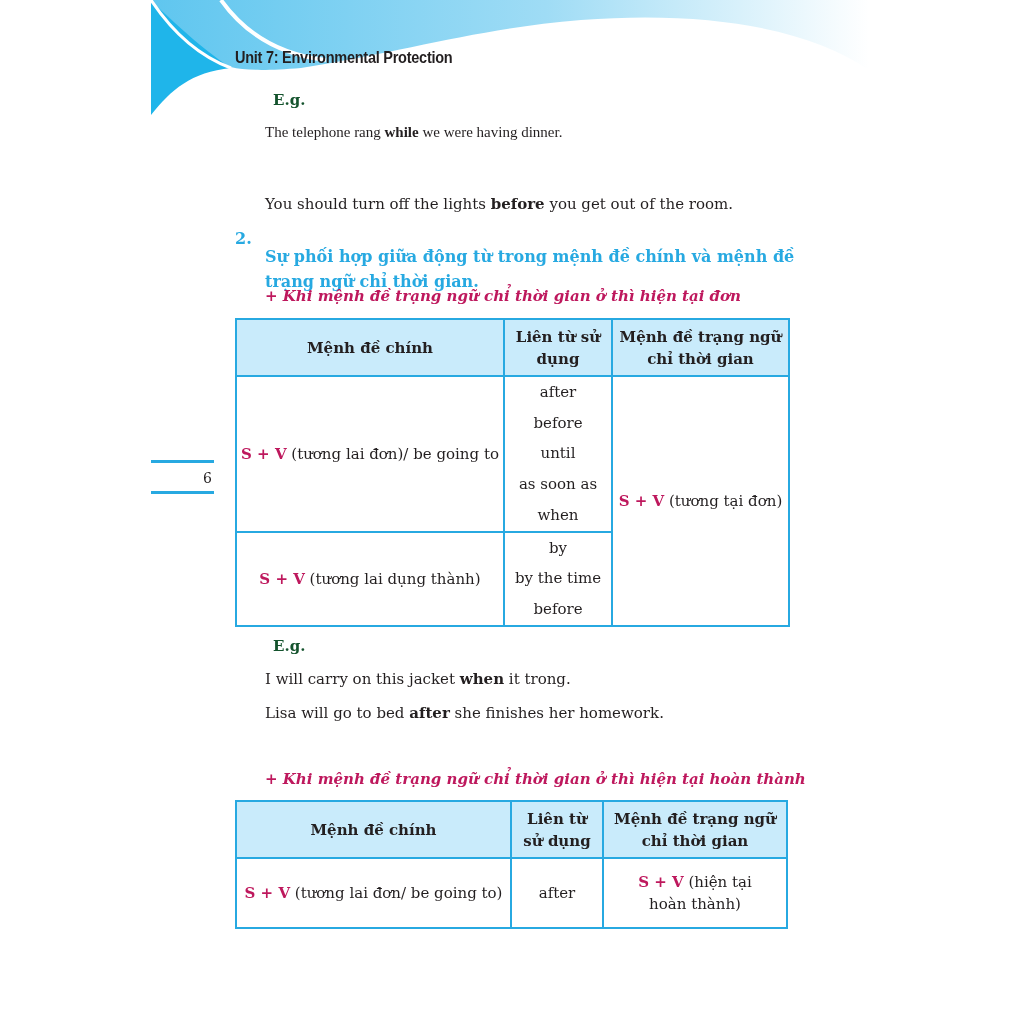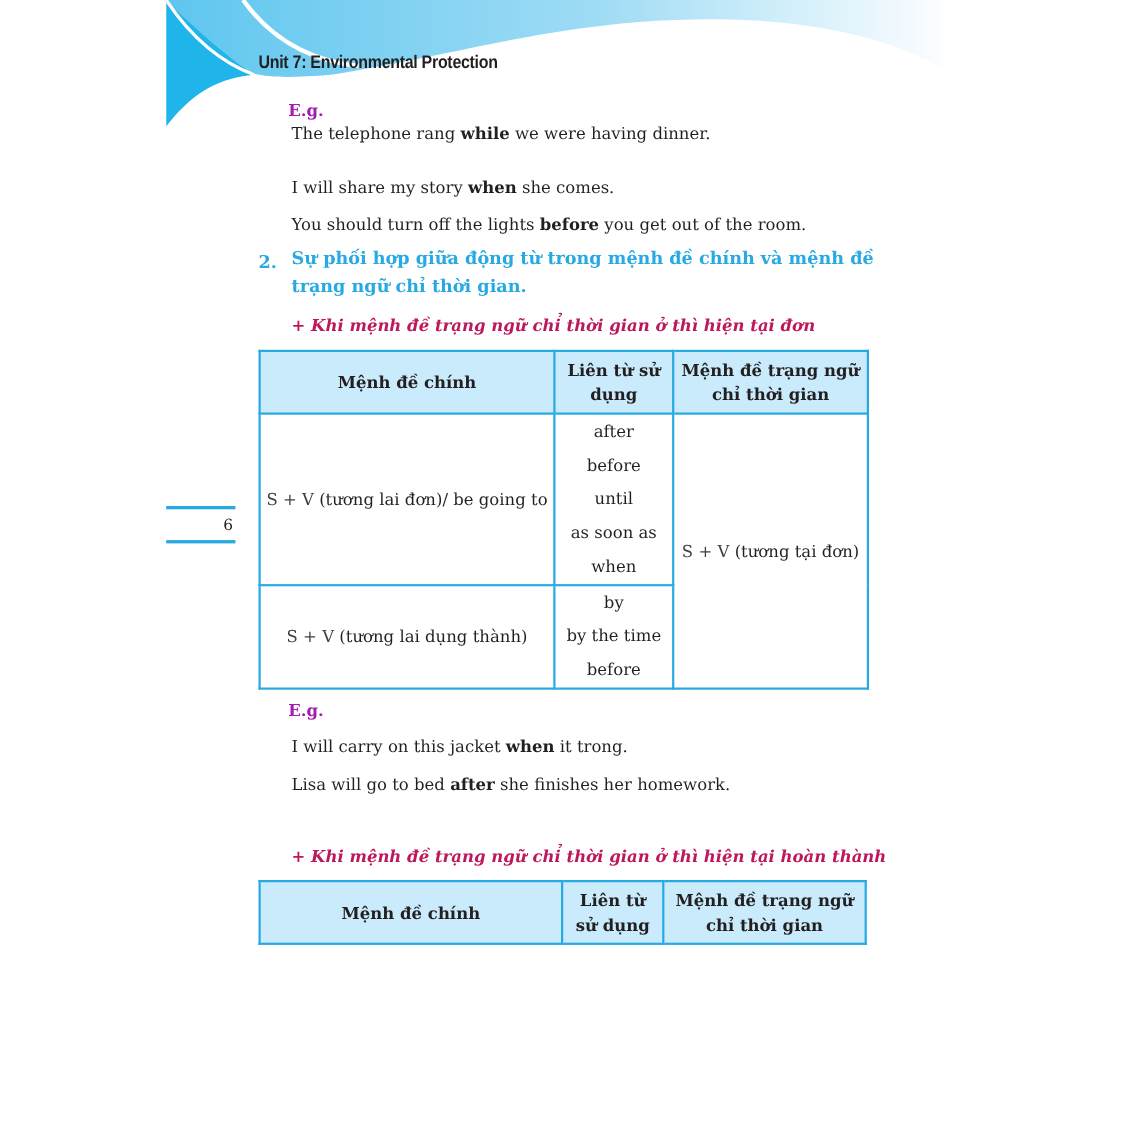--- a/index.html
+++ b/index.html
@@ -2,30 +2,30 @@
 <html><head>
 <meta charset="utf-8">
 <style>
   html, body { margin:0; padding:0; }
   body { width:1024px; height:1024px; background:#ffffff; position:relative; overflow:hidden;
          font-family:"DejaVu Serif", serif; color:#231f20; }
   .page { position:absolute; left:151px; top:0; width:718px; height:1024px; background:#fff; overflow:hidden; }
   .header-art { position:absolute; left:0; top:0; width:718px; height:120px; }
   .unit-title { position:absolute; left:84px; top:48px; font-family:"Liberation Sans", sans-serif;
                 font-weight:bold; font-size:16.5px; color:#231f20; letter-spacing:-0.3px; transform:scaleX(0.88); transform-origin:left top; }
-  .eg { position:absolute; left:111px; font-family:"DejaVu Serif", serif; font-weight:bold; font-size:15px; color:#a21caf; }
+  .eg { position:absolute; left:122px; font-family:"DejaVu Serif", serif; font-weight:bold; font-size:15px; color:#14532d; }
   .sent { position:absolute; left:114px; font-size:15px; color:#231f20; white-space:nowrap; }
   .sent b { font-weight:bold; }
   .sec-num { position:absolute; left:84px; top:229px; font-weight:bold; font-size:16px; color:#27a9e1; }
-  .sec-title { position:absolute; left:114px; top:222px; width:530px; font-weight:bold; font-size:16px; color:#27a9e1; line-height:25px; }
+  .sec-title { position:absolute; left:114px; top:244px; width:530px; font-weight:bold; font-size:16px; color:#27a9e1; line-height:25px; }
   .subhead { position:absolute; left:114px; font-weight:bold; font-style:italic; font-size:15px; color:#be185d; white-space:nowrap; }
   table.grid { position:absolute; border-collapse:collapse; font-size:15px; }
   table.grid td, table.grid th { border:2px solid #27a9e1; text-align:center; vertical-align:middle; padding:0 4px; }
   table.grid th { background:#c9ebfb; font-weight:bold; font-size:15px; line-height:22px; color:#231f20; }
-  .sv { color:#404040; font-weight:normal; }
+  .sv { color:#be185d; font-weight:bold; }
   .conj { line-height:30.7px; }
   .pnum-line { position:absolute; left:0; width:63px; height:3px; background:#27a9e1; }
   .pnum { position:absolute; left:52px; top:470px; font-size:14px; color:#231f20; }
 </style>
 </head>
 <body>
 
 <div class="page">
 
   <svg class="header-art" viewBox="0 0 718 120" preserveAspectRatio="none">
@@ -38,22 +38,21 @@
     </defs>
     <path d="M0,0 L718,0 L718,70 C660,30 560,10 430,20 C330,28 260,50 150,68 C100,72 80,70 60,60 L0,0 Z" fill="url(#wg)"></path>
     <path d="M0,0 L0,115 C20,90 40,72 80,68 C60,55 30,30 0,0 Z" fill="#1fb5ea"></path>
     <path d="M70,0 C95,35 130,55 175,60" stroke="#ffffff" stroke-width="4" fill="none"></path>
     <path d="M0,0 C20,30 45,55 80,68" stroke="#ffffff" stroke-width="3" fill="none"></path>
   </svg>
 
   <div class="unit-title">Unit 7: Environmental Protection</div>
 
   <div class="eg" style="top:91px;">E.g.</div>
-  <div class="sent" style="top:112px;"><span>The telephone rang </span><b>while</b><span> we were having dinner.</span></div>
-  <div class="sent" style="top:161px;"><span>I will share my story </span><b>when</b><span> she comes.</span></div>
+  <div class="sent" style="top:124px;font-family:Liberation Serif, serif;"><span>The telephone rang </span><b>while</b><span> we were having dinner.</span></div>
   <div class="sent" style="top:195px;"><span>You should turn off the lights </span><b>before</b><span> you get out of the room.</span></div>
 
   <div class="sec-num">2.</div>
   <div class="sec-title">Sự phối hợp giữa động từ trong mệnh đề chính và mệnh đề trạng ngữ chỉ thời gian.</div>
   <div class="subhead" style="top:287px;">+ Khi mệnh đề trạng ngữ chỉ thời gian ở thì hiện tại đơn</div>
 
   <table class="grid" style="left:84px; top:318px; width:555px;">
     <tbody>
         <tr style="height:57px;">
       <th style="width:258px;">Mệnh đề chính</th>
@@ -92,16 +91,21 @@
 
   <div class="subhead" style="top:770px;">+ Khi mệnh đề trạng ngữ chỉ thời gian ở thì hiện tại hoàn thành</div>
 
   <table class="grid" style="left:84px; top:800px; width:553px;">
     <tbody>
         <tr style="height:57px;">
       <th style="width:265px;">Mệnh đề chính</th>
       <th style="width:82px;">Liên từ sử dụng</th>
       <th>Mệnh đề trạng ngữ chỉ thời gian</th>
     </tr>
+    <tr style="height:70px;">
+      <td style="padding:0 2px;"><span class="sv">S + V</span><span> (tương lai đơn/ be going to)</span></td>
+      <td>after</td>
+      <td style="line-height:22px; padding:0 28px;"><span class="sv">S + V</span><span> (hiện tại hoàn thành)</span></td>
+    </tr>
   </tbody>
     </table>
 
 </div>
 
 </body></html>

